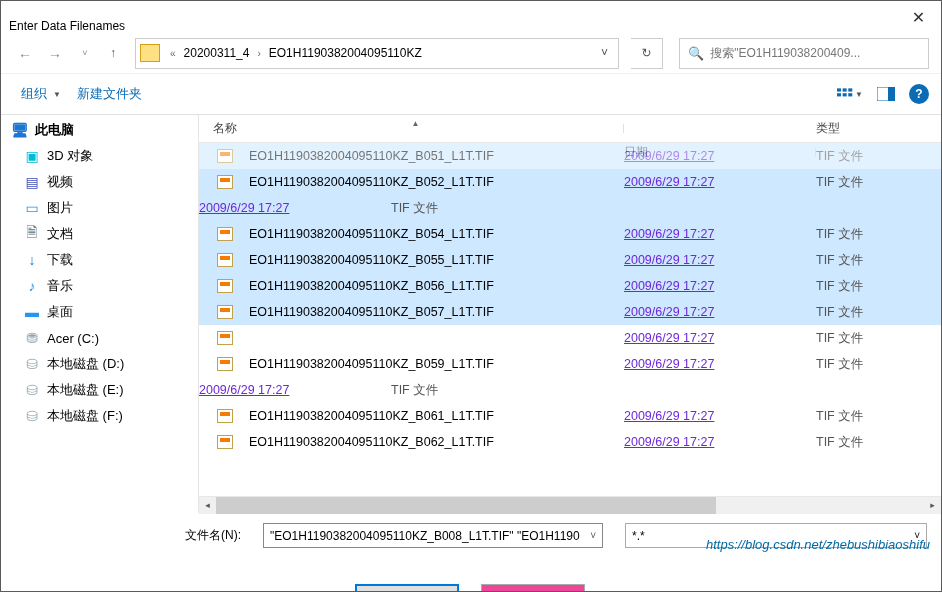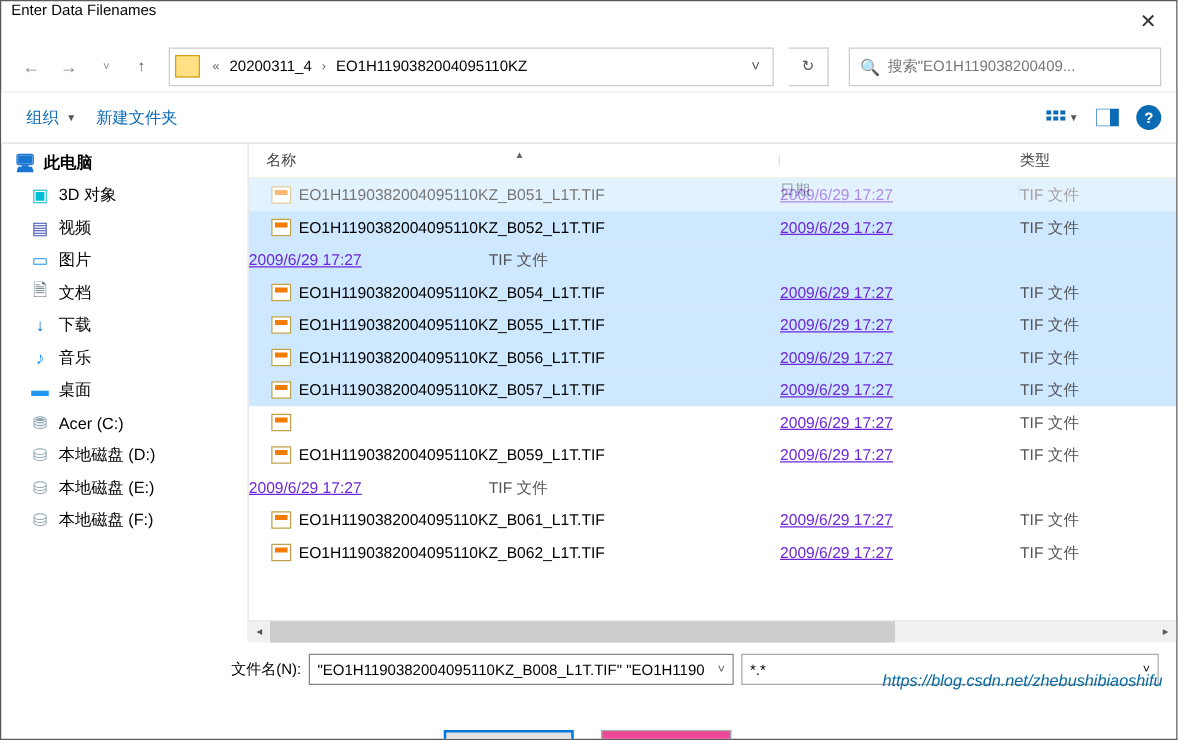--- a/index.html
+++ b/index.html
@@ -1,18 +1,18 @@
 <!DOCTYPE html>
 <html><head>
 <meta charset="utf-8">
 <style>
 * { margin: 0; padding: 0; box-sizing: border-box; font-family: "Segoe UI", "Microsoft YaHei", sans-serif; }
 body { width: 942px; height: 592px; background: #fff; border: 1px solid #5a5a5a; font-size: 12px; color: #000; overflow: hidden; }
 
-.titlebar { height: 32px; display: flex; align-items: flex-start; padding: 0 0 0 8px; }
+.titlebar { height: 32px; display: flex; align-items: flex-end; padding: 0 0 0 8px; }
 .titlebar-text { font-size: 12px; flex: 1; }
 .close-btn { width: 45px; height: 32px; display: flex; align-items: center; justify-content: center; font-size: 16px; color: #333; }
 
 .navbar { height: 40px; display: flex; align-items: center; padding: 0 12px; gap: 6px; }
 .nav-arrow { width: 24px; height: 24px; display: flex; align-items: center; justify-content: center; color: #888; font-size: 14px; }
 .nav-up { width: 20px; height: 20px; display:flex; align-items:center; justify-content:center; color:#555; }
 .breadcrumb { flex: 1; height: 31px; border: 1px solid #ccc; display: flex; align-items: center; padding: 0 4px; margin: 0 6px; }
 .bc-folder { width: 20px; height: 18px; background: #ffe082; border: 1px solid #d4a017; margin-right: 4px; }
 .bc-chev { color: #666; padding: 0 6px; font-size: 10px; }
 .bc-seg { padding: 0 2px; }
@@ -49,37 +49,37 @@
 .col-name { width: 425px; padding-left: 14px; position: relative; display:flex; align-items:center; }
 .col-name .sort { position: absolute; left: 50%; top: -1px; font-size: 8px; color: #666; }
 .col-date { width: 192px; }
 .col-type { flex: 1; }
 .col-sep { position: absolute; right: 0; top: 4px; bottom: 4px; width: 1px; background: #e0e0e0; }
 
 .rows { flex: 1; overflow-y: auto; overflow-x: auto; }
 .row { height: 26px; display: flex; align-items: center; font-size: 12.5px; }
 .row.sel { background: #cde8ff; }
 .row.cut { opacity: 0.55; }
-.row .cell-name { width: 425px; padding-left: 18px; display: flex; align-items: center; gap: 6px; }
+.row .cell-name { width: 425px; padding-left: 18px; display: flex; align-items: center; gap: 16px; }
 .row .cell-date { width: 192px; color: #6d28d9; text-decoration: underline; }
 .row .cell-type { flex: 1; color: #555; }
 .file-icon { width: 16px; height: 14px; background: #fff; border: 1px solid #bfa24b; display: inline-flex; position: relative; }
 .file-icon::after { content: ""; position: absolute; top: 2px; left: 2px; right: 2px; bottom: 6px; background: #f57c00; }
 
 .hscroll { height: 17px; border-top: 1px solid #e8e8e8; display: flex; align-items: center; background: #f0f0f0; }
 .hs-btn { width: 17px; height: 17px; background: #f0f0f0; display: flex; align-items: center; justify-content: center; font-size: 9px; color: #555; }
 .hs-track { flex: 1; height: 17px; background: #f0f0f0; position: relative; }
 .hs-thumb { position: absolute; left: 0; top: 0; height: 17px; width: 500px; background: #cdcdcd; }
 
 .tree::-webkit-scrollbar, .rows::-webkit-scrollbar { width: 17px; }
 .tree::-webkit-scrollbar-track, .rows::-webkit-scrollbar-track { background: #f0f0f0; }
 .tree::-webkit-scrollbar-thumb, .rows::-webkit-scrollbar-thumb { background: #cdcdcd; }
 
 .footer { padding: 10px 14px 14px; }
-.fn-row { display: flex; align-items: center; gap: 6px; margin-bottom: 14px; padding-left: 170px; }
+.fn-row { display: flex; align-items: center; gap: 22px; margin-bottom: 14px; padding-left: 170px; }
 .fn-label { font-size: 12px; }
 .fn-input { flex: 0 0 340px; height: 25px; border: 1px solid #888; padding: 0 6px; font-size: 12px; display: flex; align-items: center; justify-content: space-between; }
 .fn-input span:last-child { color: #555; font-size: 10px; }
 .filter { flex: 1; height: 25px; border: 1px solid #aaa; padding: 0 6px; display: flex; align-items: center; justify-content: space-between; }
 .btn-row { display: flex; justify-content: center; gap: 22px; padding-right: 2px; margin-top: 36px; }
 .btn { width: 104px; height: 28px; border: 1px solid #aaa; background: #ec4899; display: flex; align-items: center; justify-content: center; font-size: 12px; }
 .btn.primary { border: 2px solid #0078d7; background: #e1e1e1; }
 
 .watermark { position: absolute; right: 12px; bottom: 40px; font-size: 13px; color: #0369a1; font-style: italic; pointer-events: none; }
 </style>

